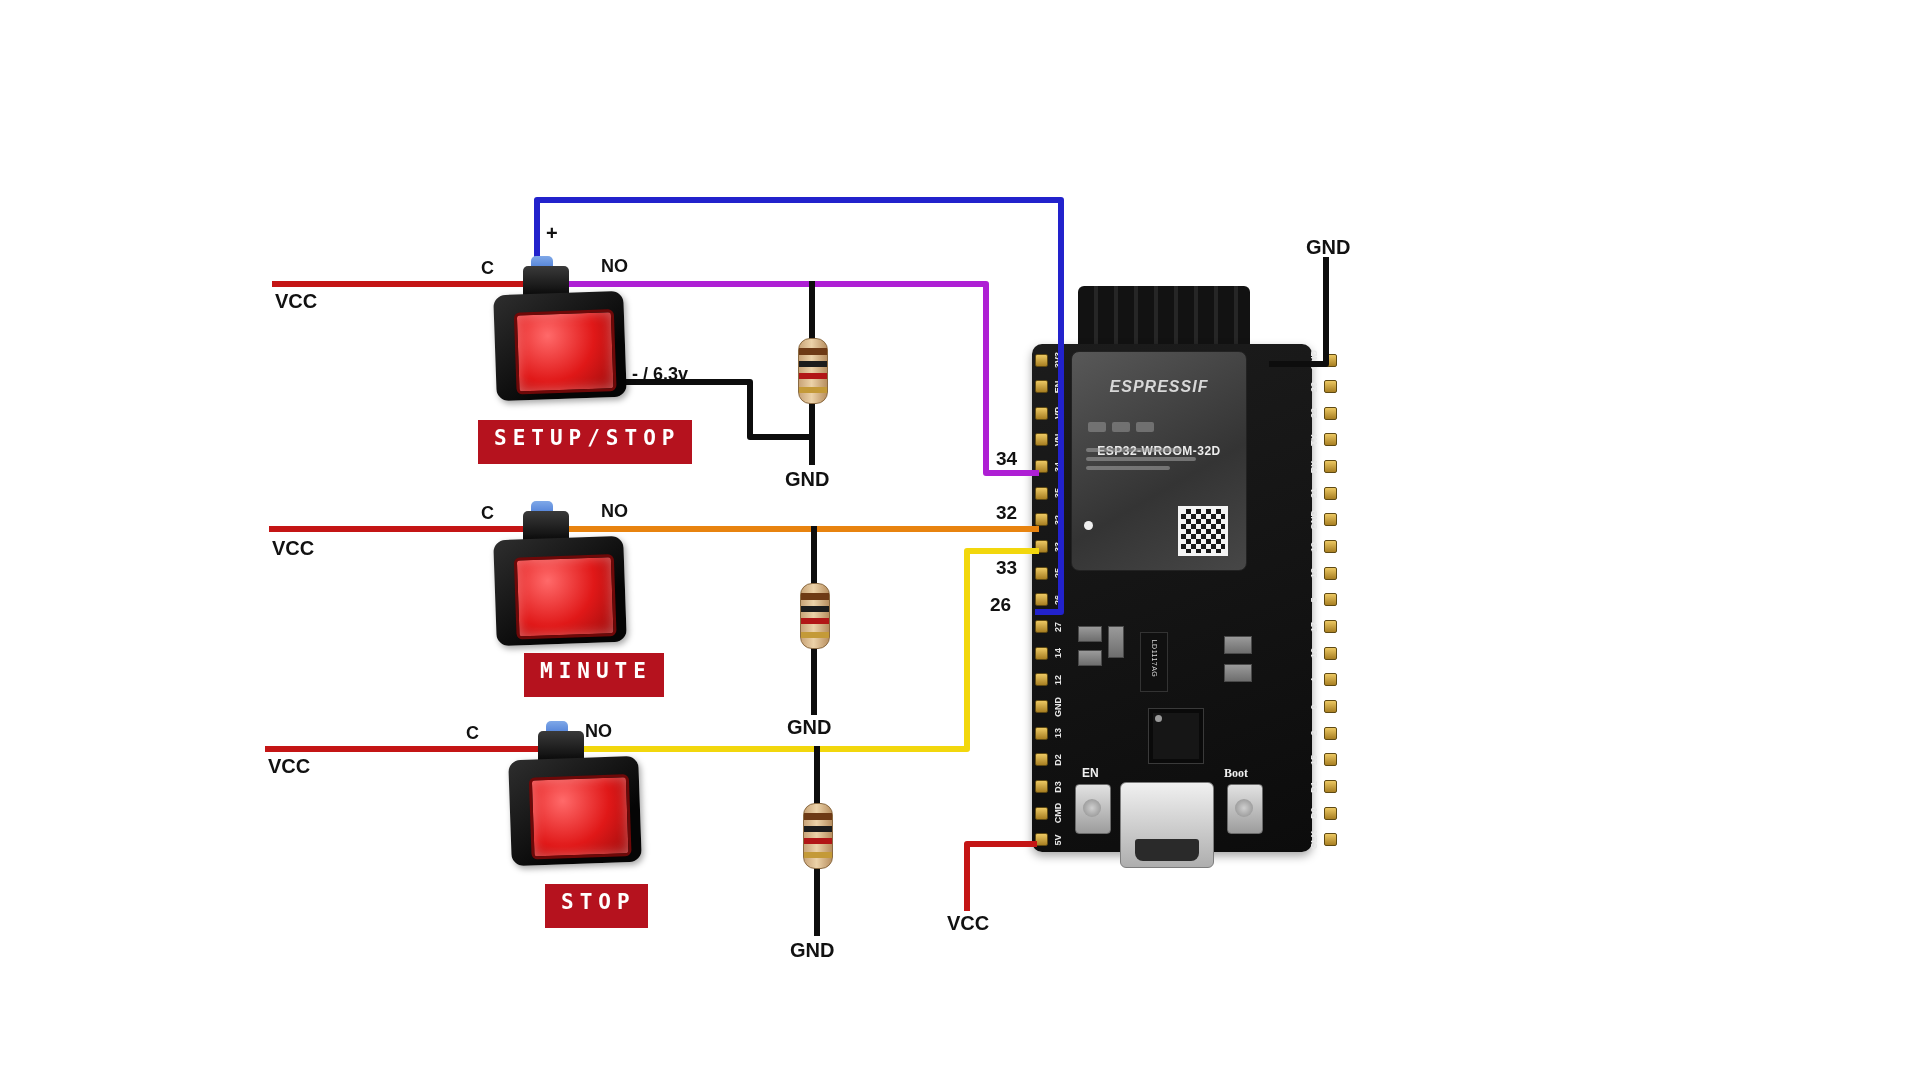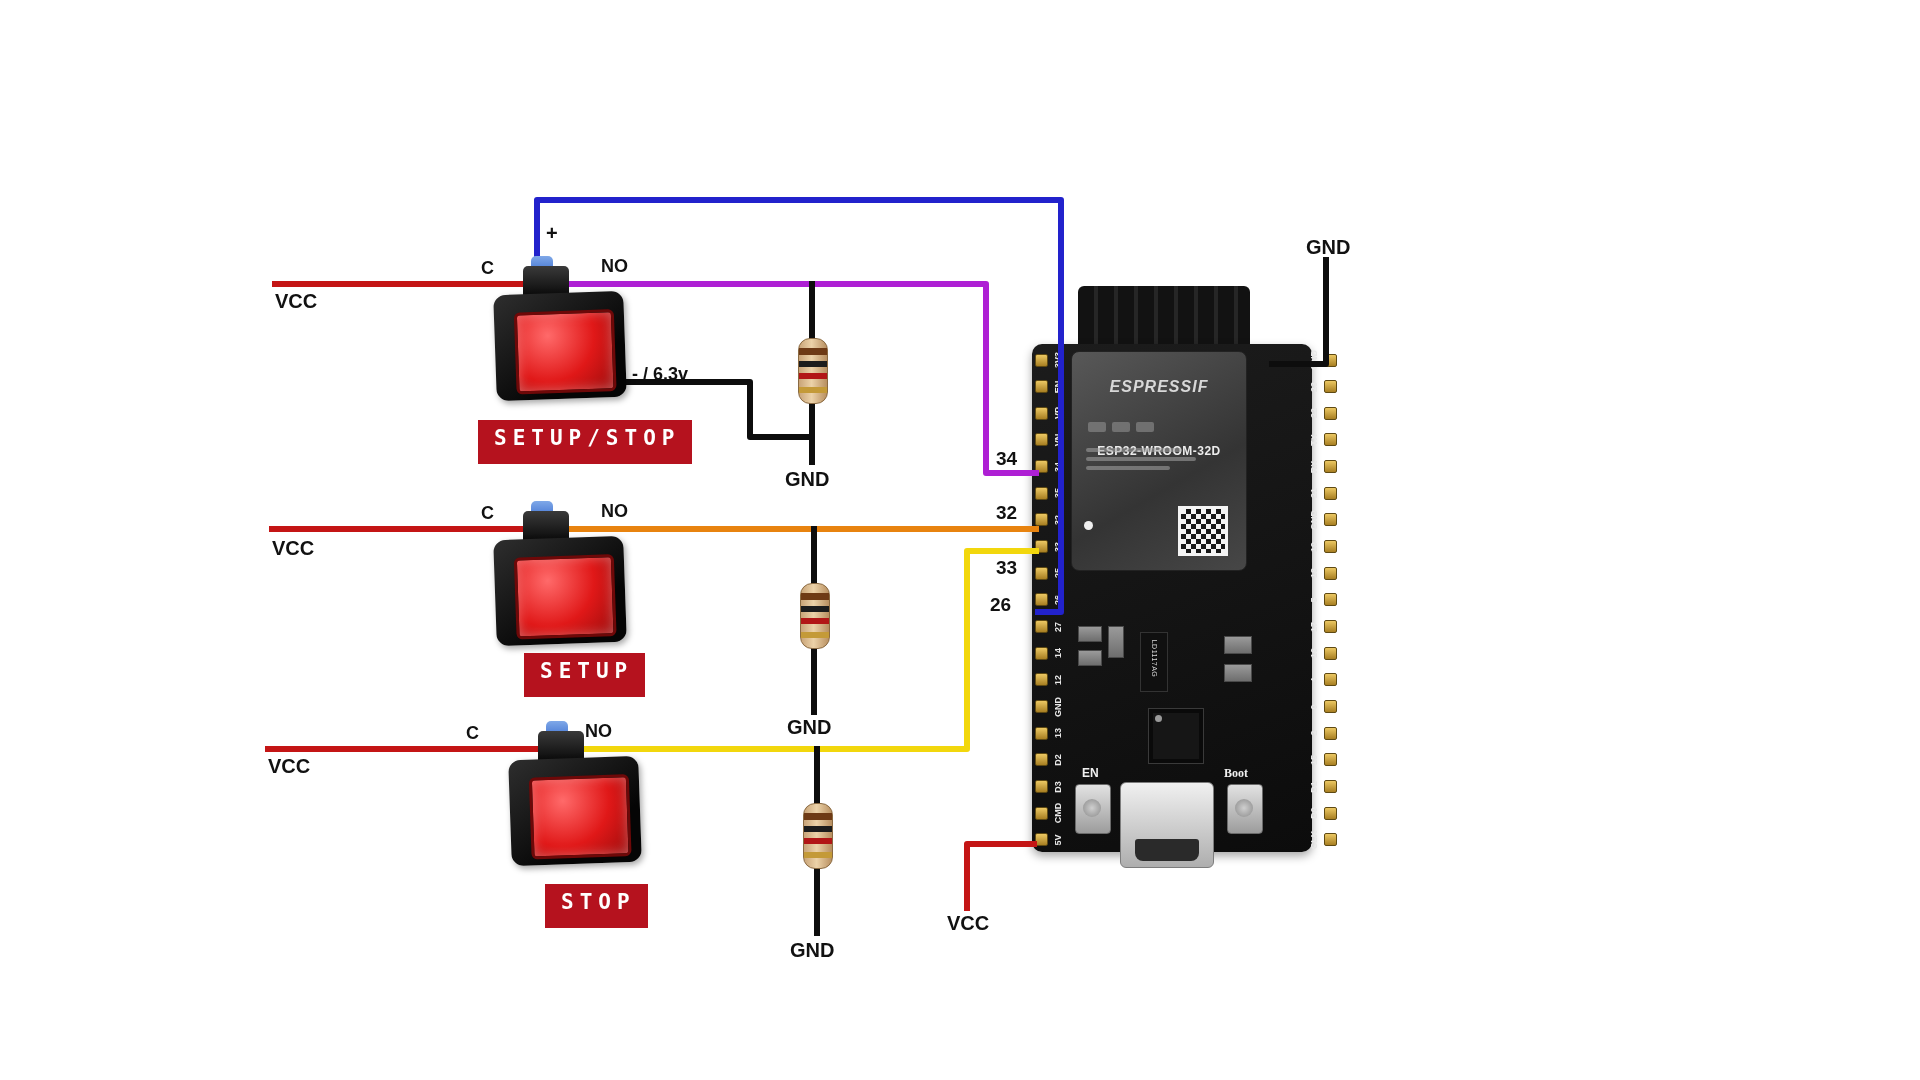--- a/index.html
+++ b/index.html
@@ -408,16 +408,16 @@
 
   <span class="lbl lbl-sm" style="left:466px; top:723px;">C</span>
   <span class="lbl lbl-sm" style="left:585px; top:721px;">NO</span>
 
   <span class="pinnum" style="left:996px; top:448px;">34</span>
   <span class="pinnum" style="left:996px; top:502px;">32</span>
   <span class="pinnum" style="left:996px; top:557px;">33</span>
   <span class="pinnum" style="left:990px; top:594px;">26</span>
 
   <div class="caption" style="left:478px; top:420px;">SETUP/STOP</div>
-  <div class="caption" style="left:524px; top:653px;">SETUP</div>
+  <div class="caption" style="left:524px; top:653px;">MINUTE</div>
   <div class="caption" style="left:545px; top:884px;">STOP</div>
 
 </div>
 
 </body></html>

